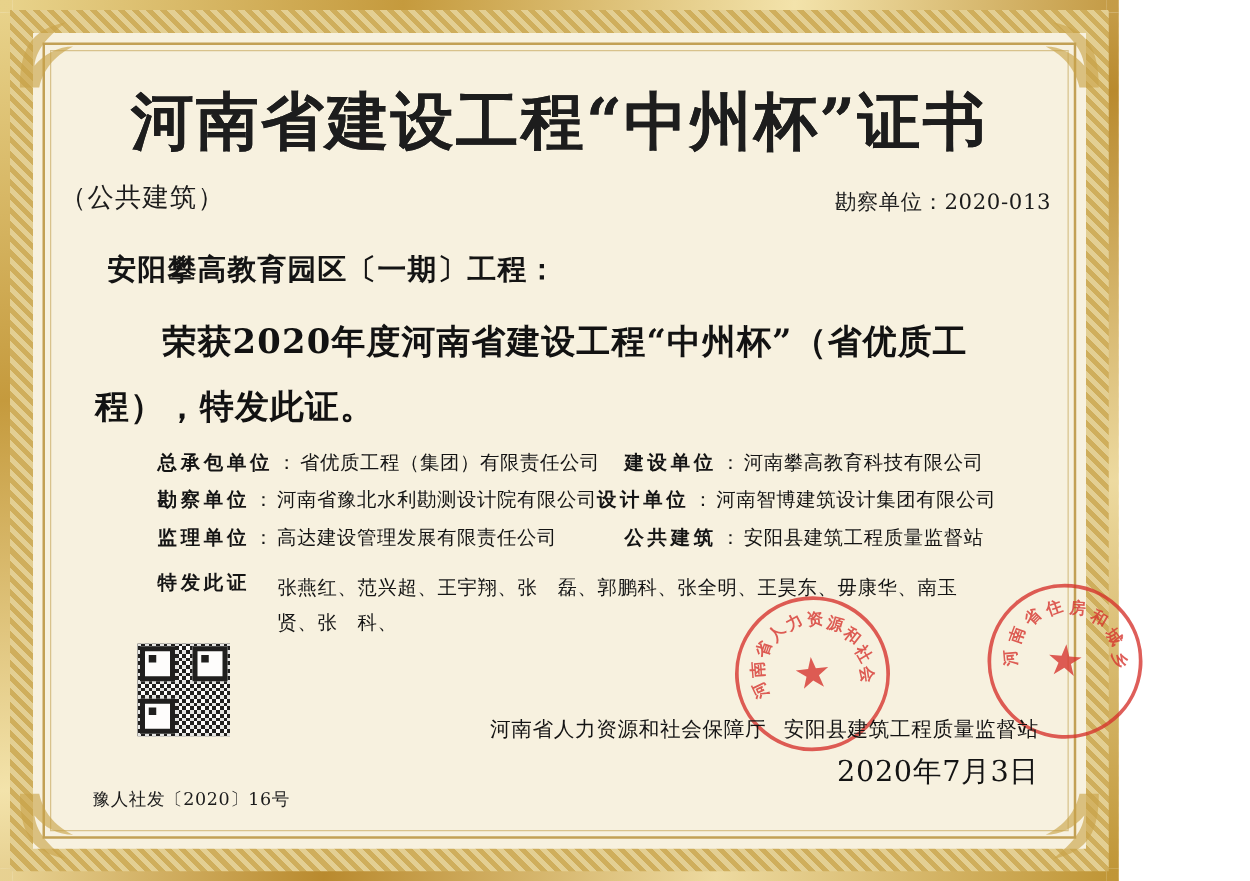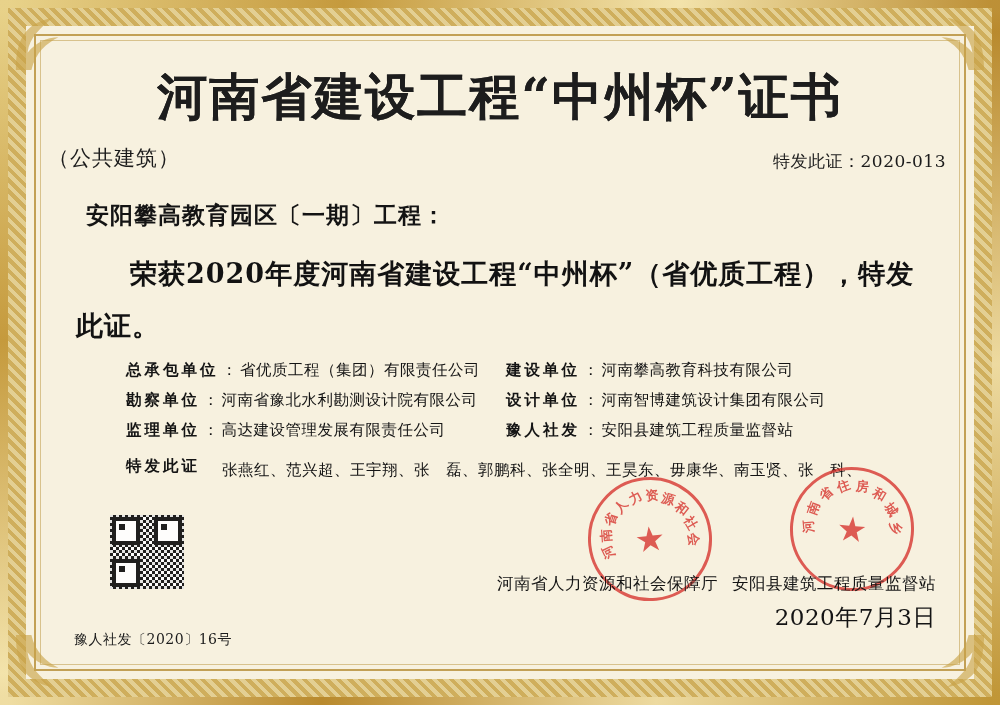--- a/index.html
+++ b/index.html
@@ -9,21 +9,21 @@
   body {
     width: 1000px;
     height: 705px;
     overflow: hidden;
     font-family: "DejaVu Serif", serif;
     background: #ffffff;
   }
 
   #certificate {
     position: relative;
-    width: 1000px;
+    width: 895px;
     height: 705px;
     box-sizing: border-box;
     background:
       radial-gradient(ellipse at 50% 45%, #fffdf6 0%, #fdf8e9 55%, #f6eed6 100%);
   }
 
   
   .border-outer {
     position: absolute;
     left: 0; top: 0; right: 0; bottom: 0;
@@ -309,21 +309,21 @@
       </svg>
   </div>
 
   <div class="content">
 
     <div class="title">河南省建设工程“中州杯”证书</div>
 
     <div class="subtitle">（公共建筑）</div>
 
     <div class="cert-no">
-      <span>特发此证：</span><span>2020-013</span>
+      <span>勘察单位：</span><span>2020-013</span>
     </div>
 
     <div class="project-line">安阳攀高教育园区〔一期〕工程：</div>
 
     <div class="award-body">荣获2020年度河南省建设工程“中州杯”（省优质工程），特发此证。</div>
 
     <div class="units">
       <div class="units-row">
         <div class="units-col left">
           <span class="unit-label">总承包单位</span>
@@ -348,21 +348,21 @@
           <span class="unit-value">河南智博建筑设计集团有限公司</span>
         </div>
       </div>
       <div class="units-row">
         <div class="units-col left">
           <span class="unit-label">监理单位</span>
           <span class="unit-sep">：</span>
           <span class="unit-value">高达建设管理发展有限责任公司</span>
         </div>
         <div class="units-col right">
-          <span class="unit-label">豫人社发</span>
+          <span class="unit-label">公共建筑</span>
           <span class="unit-sep">：</span>
           <span class="unit-value">安阳县建筑工程质量监督站</span>
         </div>
       </div>
     </div>
 
     <div class="participants">
       <div class="participants-head">特发此证</div>
       <div class="participants-body">
         <div>张燕红、范兴超、王宇翔、张　磊、郭鹏科、张全明、王昊东、毋康华、南玉贤、张　科、</div>

